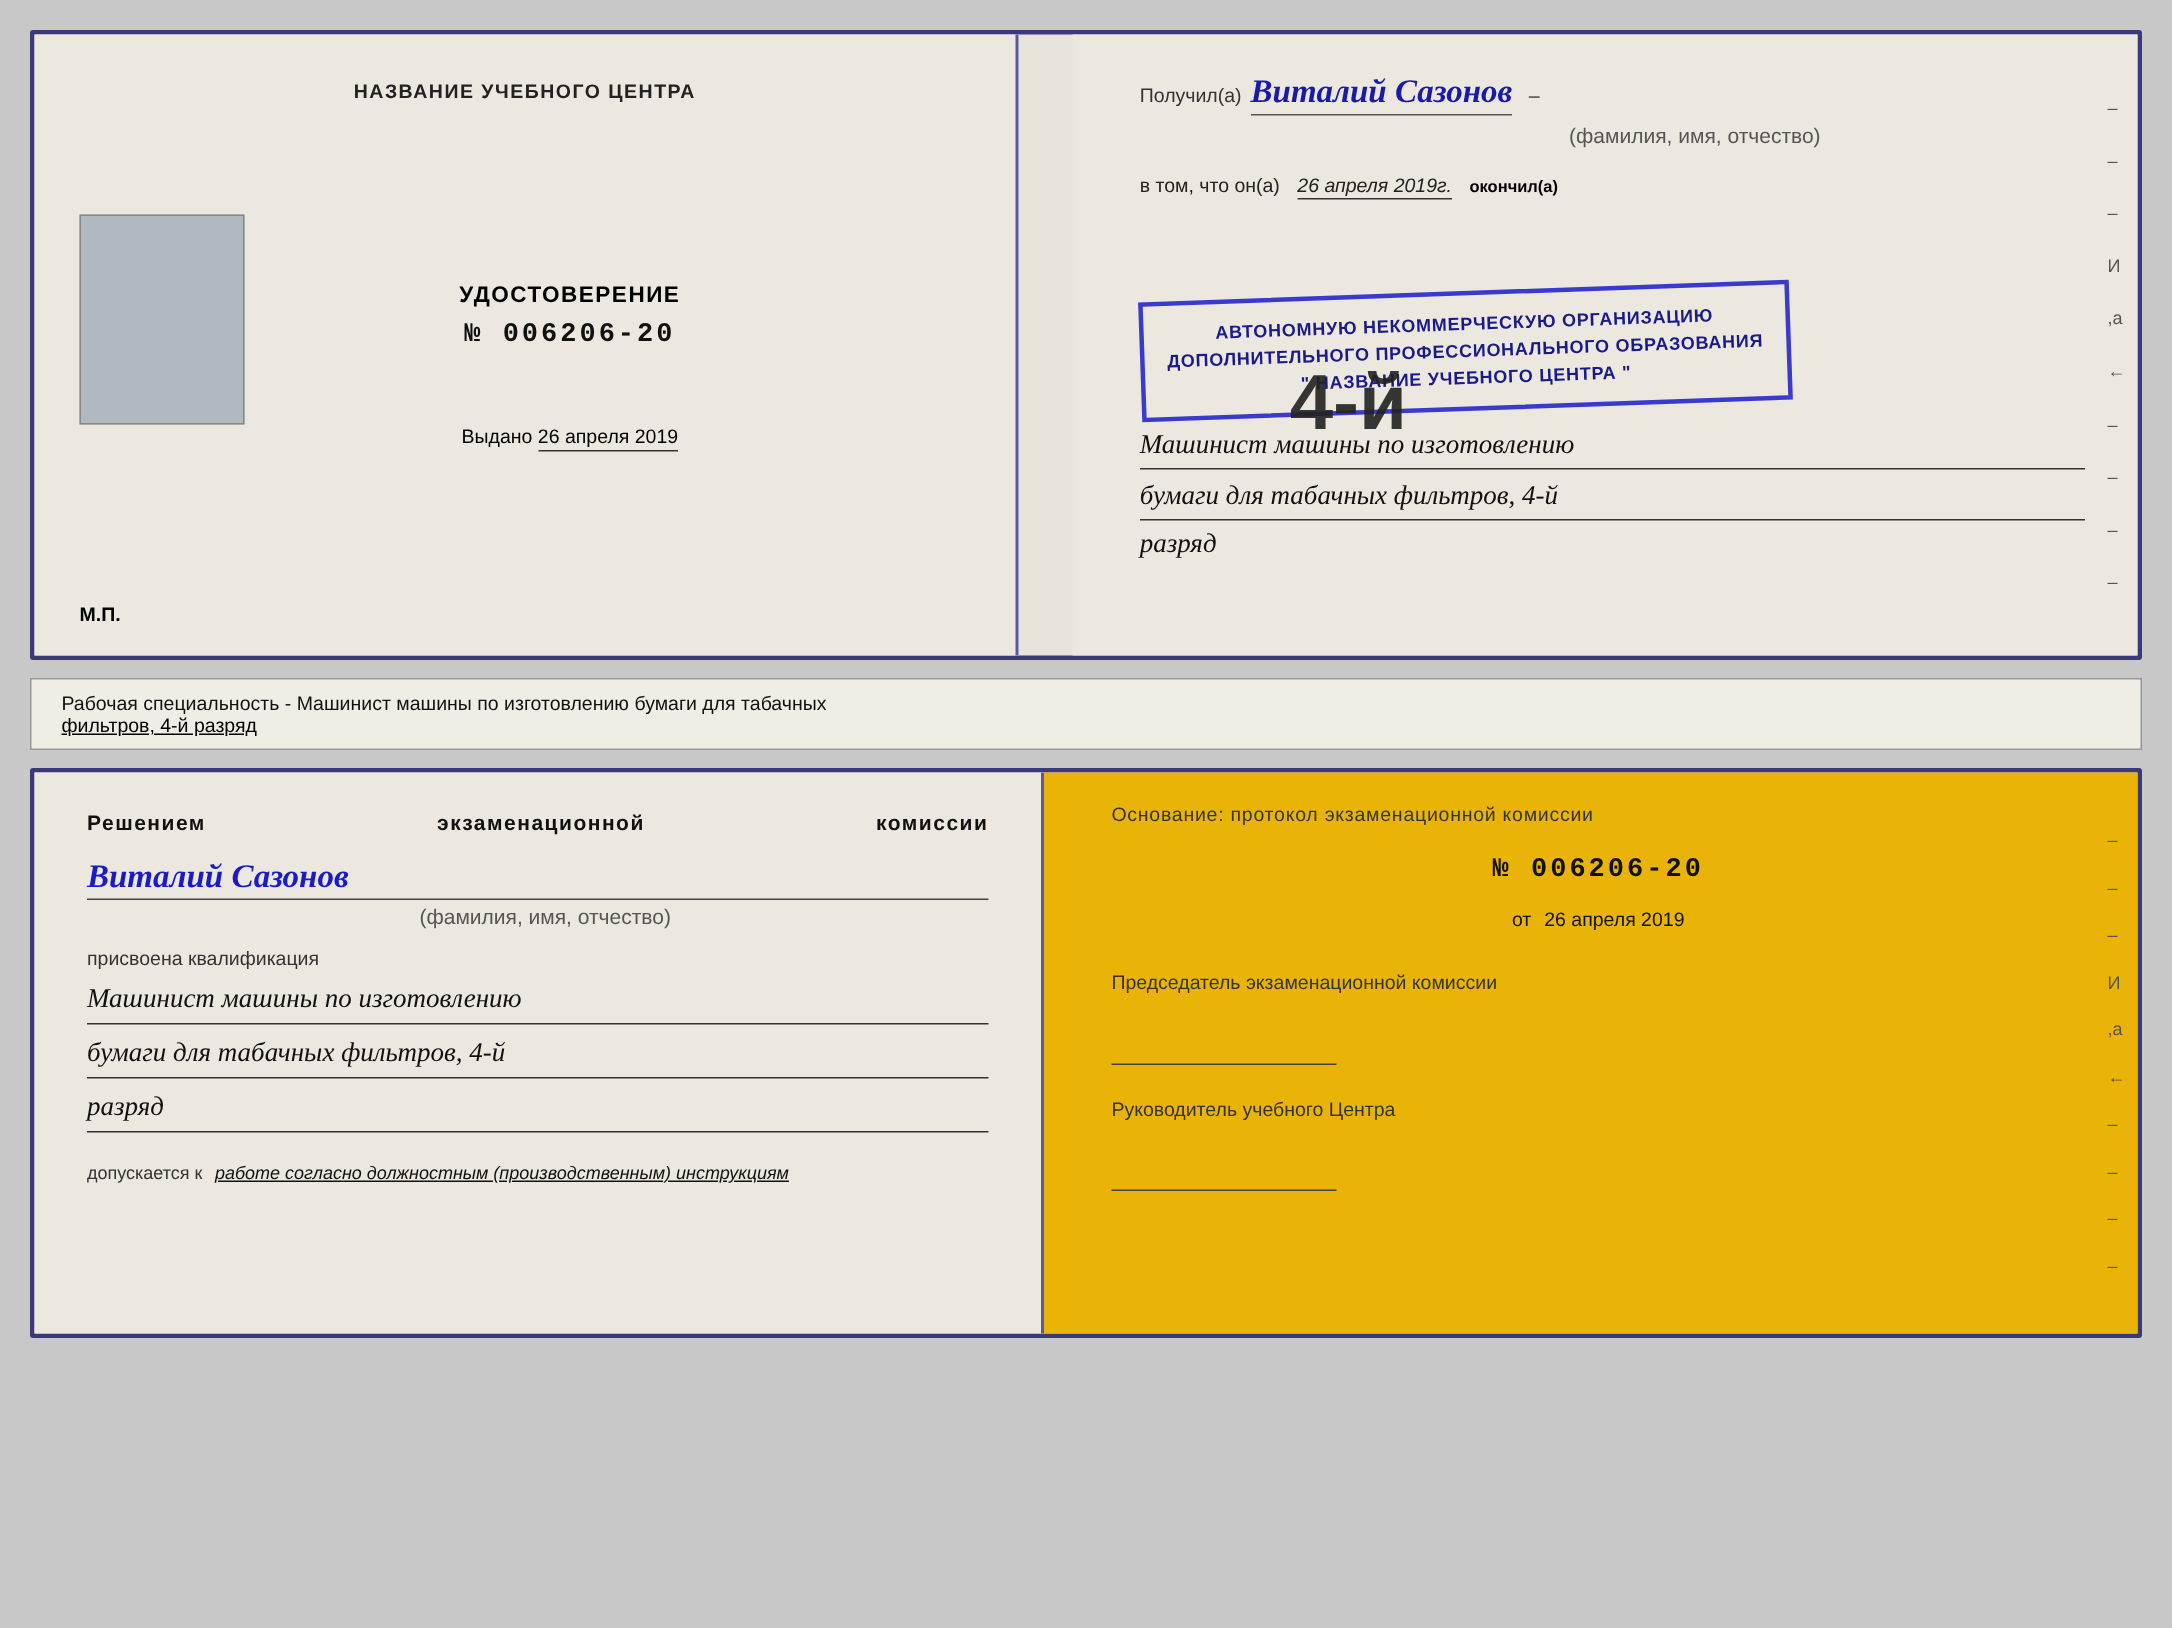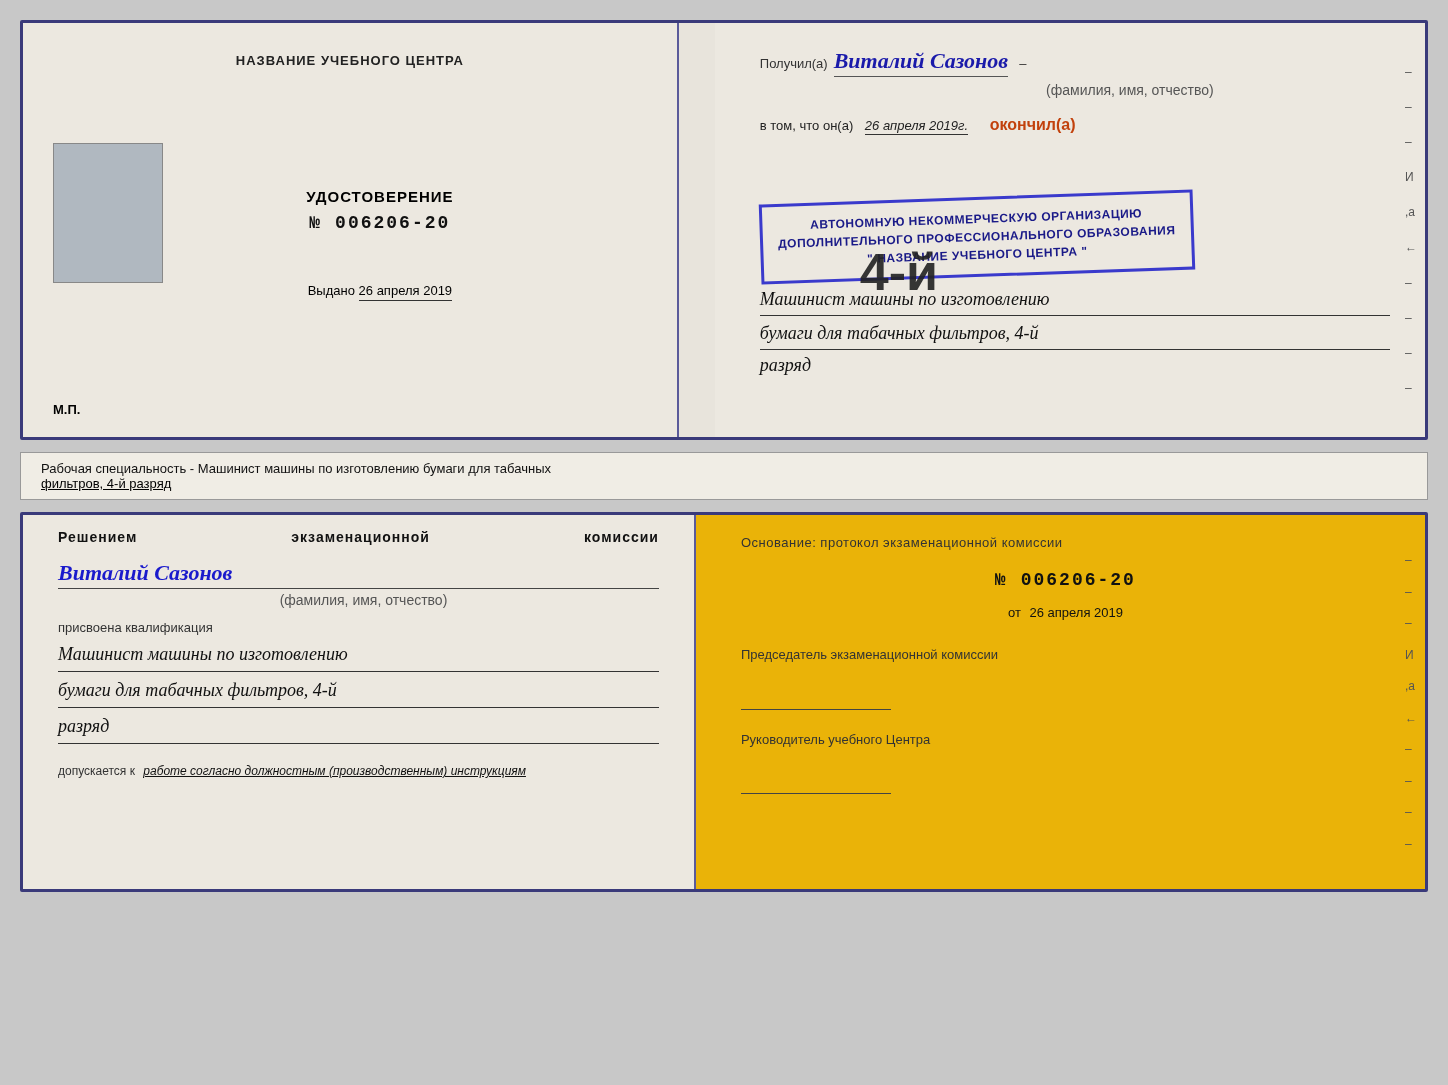--- a/index.html
+++ b/index.html
@@ -152,24 +152,23 @@
 
     .date-inline {
       font-style: italic;
       font-size: 13px;
       border-bottom: 1px solid #333;
       padding-bottom: 1px;
       color: #222;
     }
 
     .okончил-text {
-      font-size: 16px;
-      font-weight: bold;
-      margin-left: 10px;
-      color: #c2410c;
+      font-size: 11px;
+      font-weight: bold;
+      color: #000000;
     }
 
     .org-stamp {
       border: 3px solid #3a3acc;
       padding: 10px 15px;
       margin: 10px 0;
       position: relative;
       transform: rotate(-2deg);
       display: inline-block;
     }
@@ -257,21 +256,21 @@
       width: 100%;
       background: #ece8e0;
       border: 3px solid #3a3a7a;
       border-radius: 2px;
       min-height: 380px;
     }
 
     .exam-left {
       width: 48%;
       border-right: 2px solid #5a5a9a;
-      padding: 14px 35px;
+      padding: 25px 35px;
       background: #ece8e0;
     }
 
     .exam-right {
       width: 52%;
       padding: 20px 35px 25px 45px;
       background: #eab308;
       position: relative;
     }
 

